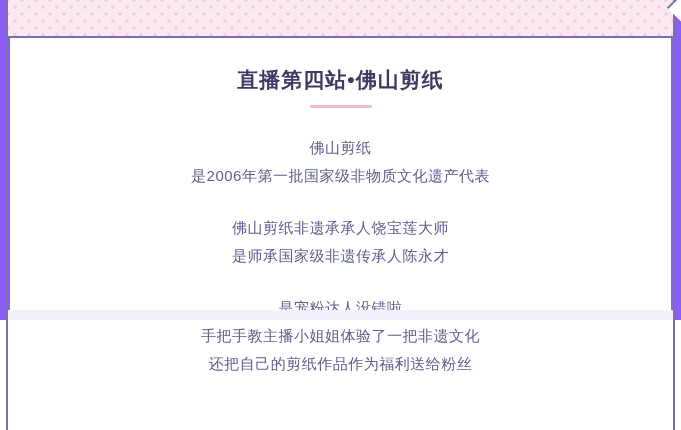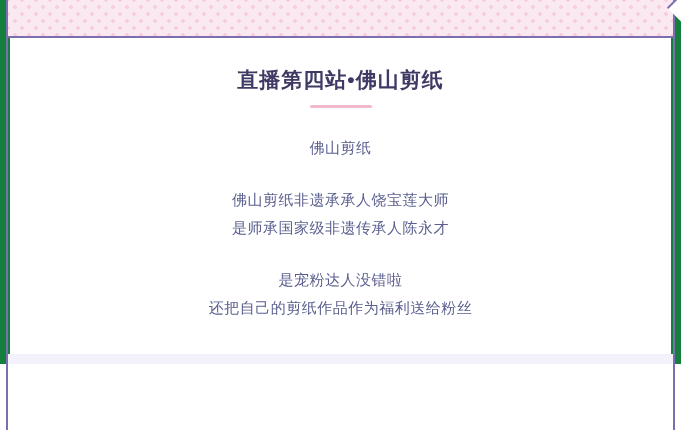--- a/index.html
+++ b/index.html
@@ -11,23 +11,23 @@
     height: 430px;
     background: #ffffff;
     font-family: "Liberation Sans", sans-serif;
     overflow: hidden;
   }
 
   
   .card {
     position: relative;
     width: 681px;
-    height: 364px;
+    height: 320px;
     box-sizing: border-box;
-    background: #15803d;
+    background: #8b5cf6;
   }
 
   
   .frame-line-left {
     position: absolute;
     left: 6px;
     top: 0;
     width: 2px;
     height: 430px;
     background: #7b6fb0;
@@ -146,29 +146,31 @@
   <div class="notch"></div>
 
   <div class="content">
     <div class="title">直播第四站•佛山剪纸</div>
     <div class="divider"></div>
 
     <div class="body-block">
 
       <div class="para">
         <div class="line">佛山剪纸</div>
+        <div class="line">是2006年第一批国家级非物质文化遗产代表</div>
       </div>
 
       <div class="para">
         <div class="line">佛山剪纸非遗承承人饶宝莲大师</div>
         <div class="line">是师承国家级非遗传承人陈永才</div>
       </div>
 
       <div class="para">
         <div class="line">是宠粉达人没错啦</div>
+        <div class="line">手把手教主播小姐姐体验了一把非遗文化</div>
         <div class="line">还把自己的剪纸作品作为福利送给粉丝</div>
       </div>
 
 
     </div>
   </div>
 
   <div class="bottom-band"></div>
 </div>
 

